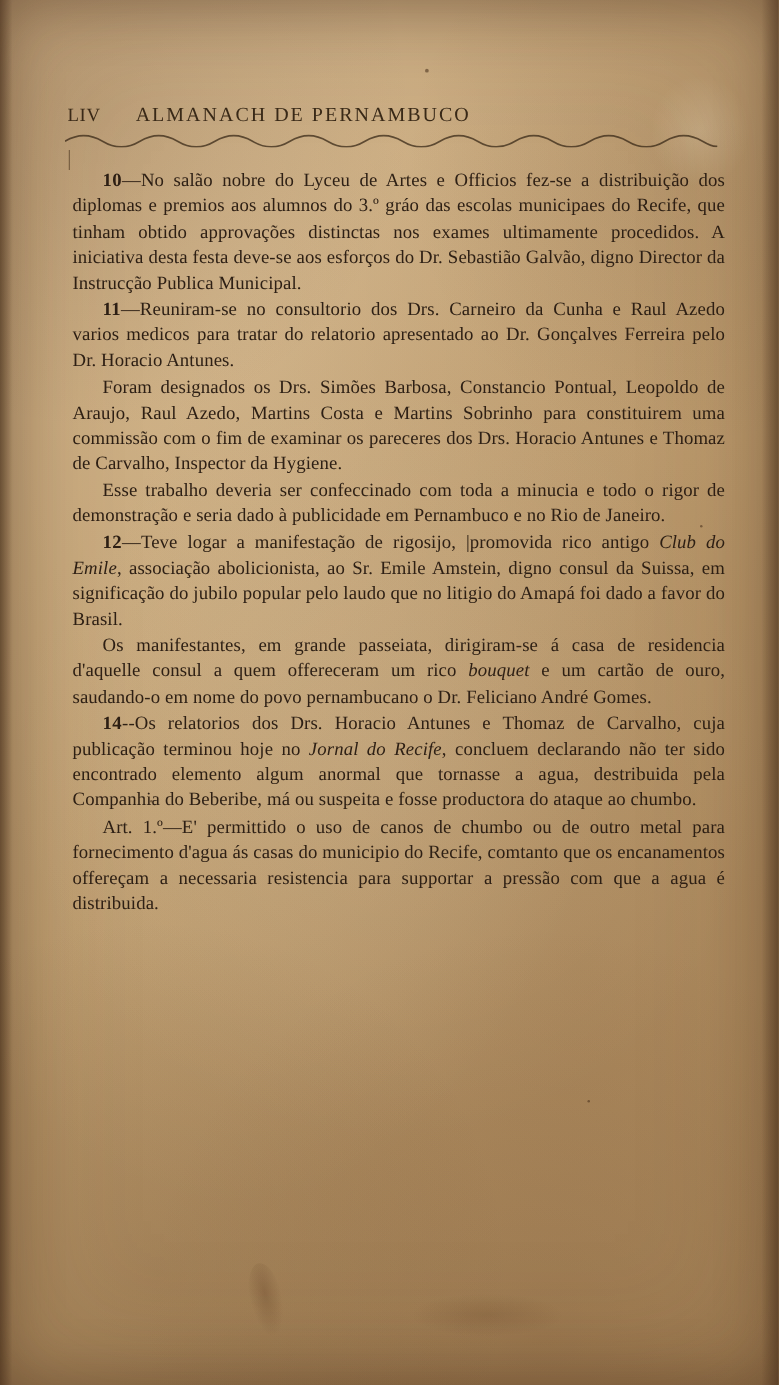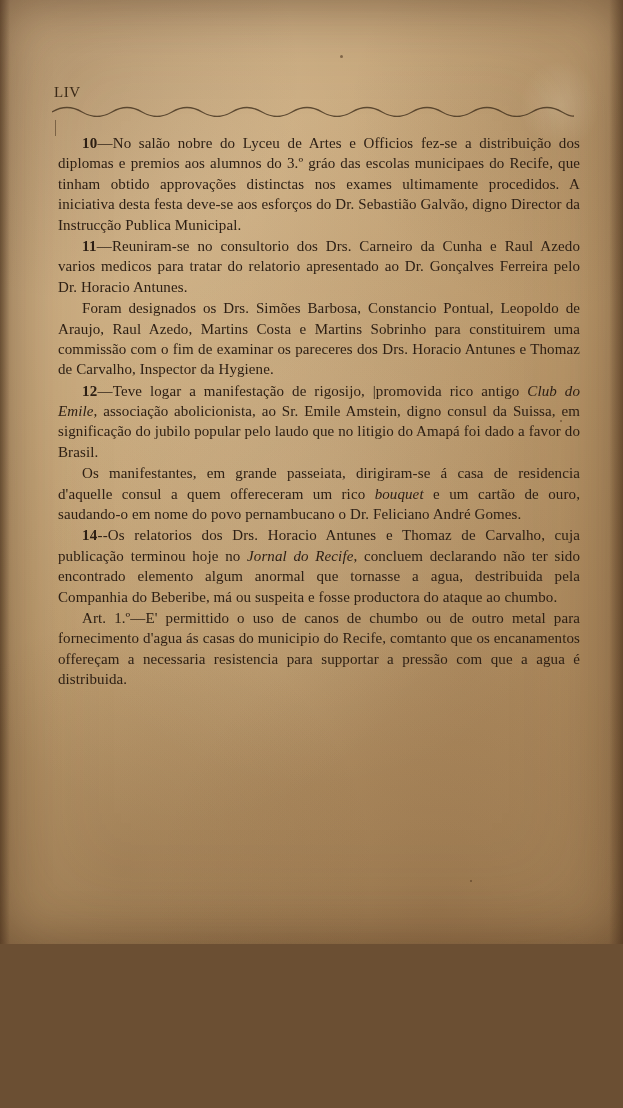--- a/index.html
+++ b/index.html
@@ -9,21 +9,21 @@
   }
   body {
     width: 623px;
     height: 1108px;
     overflow: hidden;
     font-family: "Liberation Serif", serif;
   }
   .page {
     position: relative;
     width: 623px;
-    height: 944px;
+    height: 1108px;
     background:
       radial-gradient(ellipse at 30% 20%, rgba(255,240,210,0.22), rgba(255,240,210,0) 60%),
       radial-gradient(ellipse at 75% 70%, rgba(120,80,45,0.22), rgba(120,80,45,0) 65%),
       linear-gradient(160deg, #c9a97e 0%, #c2a173 35%, #bb9a6c 60%, #ad8b5e 100%);
     box-sizing: border-box;
     overflow: hidden;
   }
   
   .mottle {
     position: absolute;
@@ -150,34 +150,36 @@
   <div class="mottle"></div>
   <div class="fold"></div>
   <div class="fold-r"></div>
 
   <div class="stain stain-c"></div>
 
   <div class="content">
 
     <div class="header-row">
       <span class="folio">LIV</span>
+      <span class="running-head">ALMANACH DE PERNAMBUCO</span>
     </div>
 
     <svg class="rule" viewBox="0 0 522 12" preserveAspectRatio="none">
       <path d="M0,7 C10,1 20,1 30,7 C40,13 50,13 60,7 C70,1 80,1 90,7 C100,13 110,13 120,7 C130,1 140,1 150,7 C160,13 170,13 180,7 C190,1 200,1 210,7 C220,13 230,13 240,7 C250,1 260,1 270,7 C280,13 290,13 300,7 C310,1 320,1 330,7 C340,13 350,13 360,7 C370,1 380,1 390,7 C400,13 410,13 420,7 C430,1 440,1 450,7 C460,13 470,13 480,7 C490,1 500,1 510,7 C516,10.5 519,11.5 522,11" fill="none" stroke="#3a2a18" stroke-width="1.3"></path>
     </svg>
 
     <div class="body-text">
 
       <p class="para"><span class="num">10</span><span>—No salão nobre do Lyceu de Artes e Officios fez-se a distribuição dos diplomas e premios aos alumnos do 3.º gráo das escolas municipaes do Recife, que tinham obtido approvações distinctas nos exames ultimamente procedidos. A iniciativa desta festa deve-se aos esforços do Dr. Sebastião Galvão, digno Director da Instrucção Publica Municipal.</span></p>
 
       <p class="para"><span class="num">11</span><span>—Reuniram-se no consultorio dos Drs. Carneiro da Cunha e Raul Azedo varios medicos para tratar do relatorio apresentado ao Dr. Gonçalves Ferreira pelo Dr. Horacio Antunes.</span></p>
 
       <p class="para"><span>Foram designados os Drs. Simões Barbosa, Constancio Pontual, Leopoldo de Araujo, Raul Azedo, Martins Costa e Martins Sobrinho para constituirem uma commissão com o fim de examinar os pareceres dos Drs. Horacio Antunes e Thomaz de Carvalho, Inspector da Hygiene.</span></p>
 
+      <p class="para"><span>Esse trabalho deveria ser confeccinado com toda a minucia e todo o rigor de demonstração e seria dado à publicidade em Pernambuco e no Rio de Janeiro.</span></p>
 
       <p class="para"><span class="num">12</span><span>—Teve logar a manifestação de rigosijo, |promovida rico antigo </span><span class="ital">Club do Emile</span><span>, associação abolicionista, ao Sr. Emile Amstein, digno consul da Suissa, em significação do jubilo popular pelo laudo que no litigio do Amapá foi dado a favor do Brasil.</span></p>
 
       <p class="para"><span>Os manifestantes, em grande passeiata, dirigiram-se á casa de residencia d'aquelle consul a quem offereceram um rico </span><span class="ital">bouquet</span><span> e um cartão de ouro, saudando-o em nome do povo pernambucano o Dr. Feliciano André Gomes.</span></p>
 
       <p class="para"><span class="num">14</span><span>--Os relatorios dos Drs. Horacio Antunes e Thomaz de Carvalho, cuja publicação terminou hoje no </span><span class="ital">Jornal do Recife</span><span>, concluem declarando não ter sido encontrado elemento algum anormal que tornasse a agua, destribuida pela Companhia do Beberibe, má ou suspeita e fosse productora do ataque ao chumbo.</span></p>
 
 
       <p class="para"><span>Art. 1.º—E' permittido o uso de canos de chumbo ou de outro metal para fornecimento d'agua ás casas do municipio do Recife, comtanto que os encanamentos offereçam a necessaria resistencia para supportar a pressão com que a agua é distribuida.</span></p>
 

